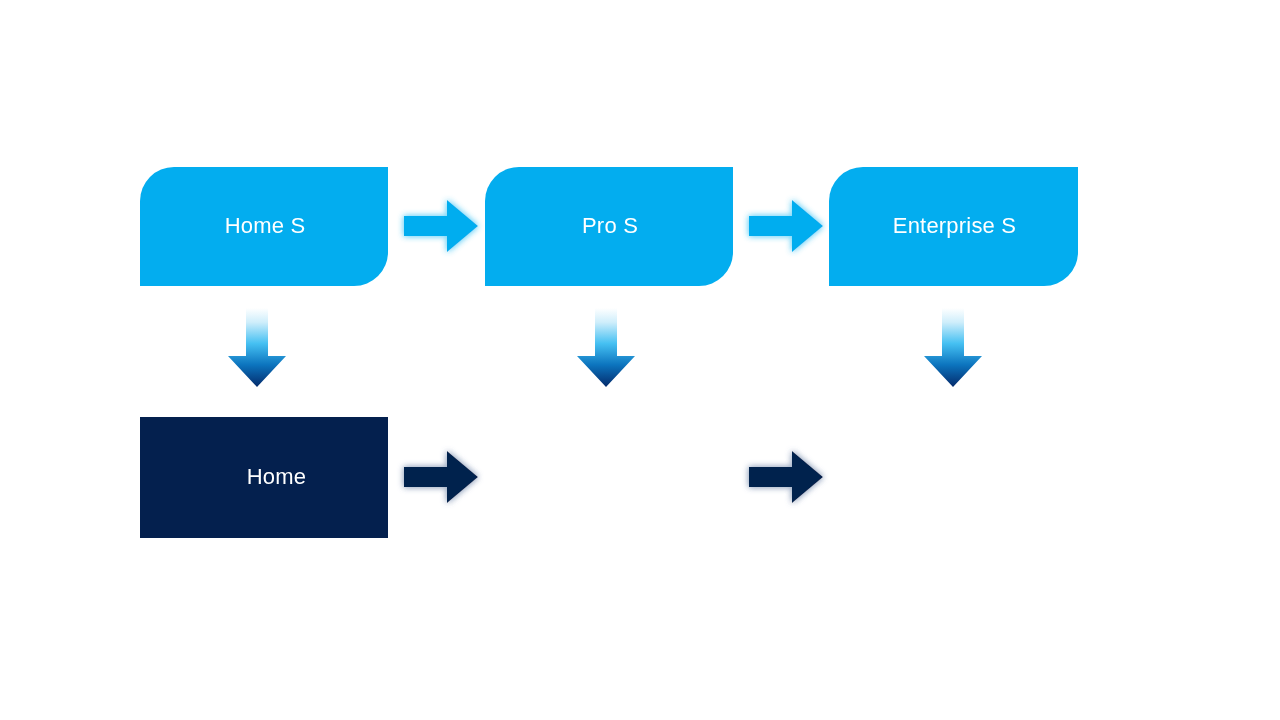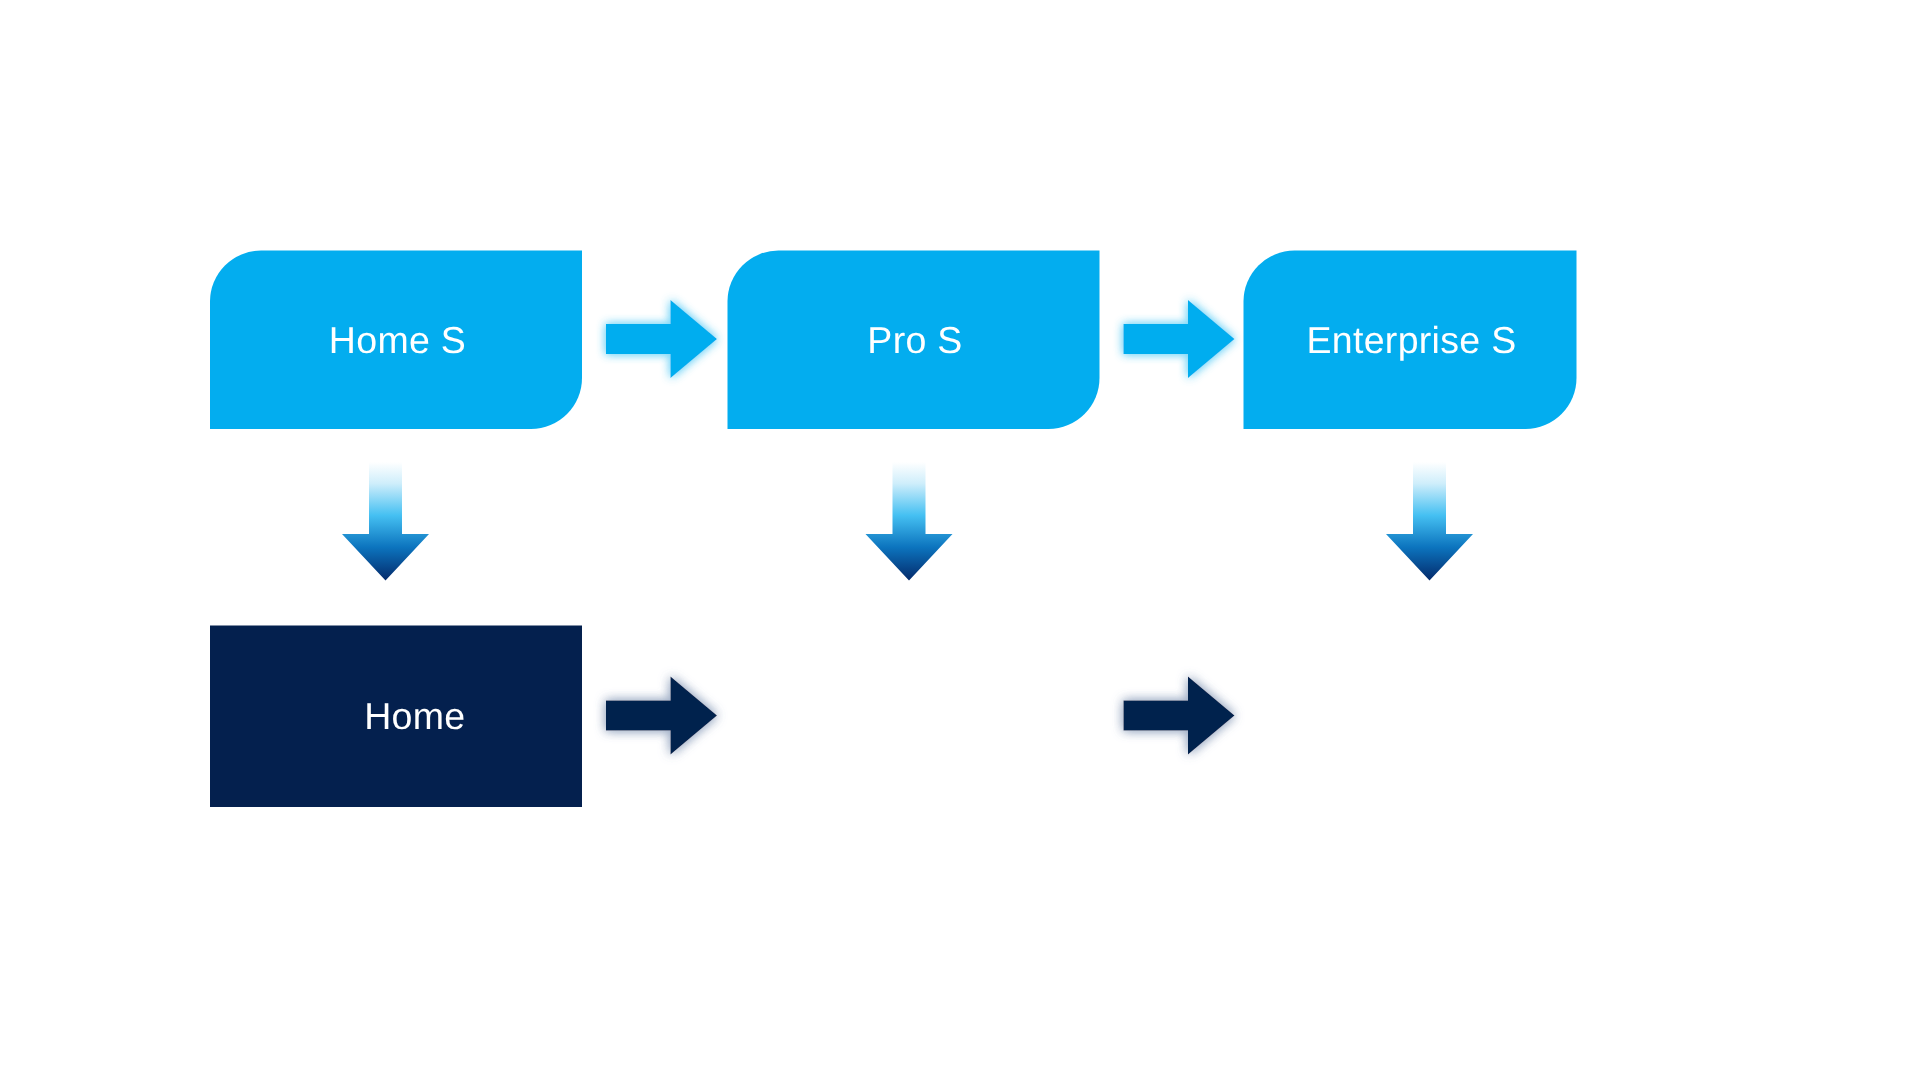--- a/index.html
+++ b/index.html
@@ -21,21 +21,21 @@
     background: #ffffff;
   }
 
   
   .node-box {
     position: absolute;
     display: flex;
     align-items: center;
     box-sizing: border-box;
     color: #ffffff;
-    font-size: 25px;
+    font-size: 22px;
     font-weight: 400;
     letter-spacing: 0.2px;
     line-height: 1.2;
     user-select: none;
   }
 
   .node-box .node-label {
     display: block;
     width: 100%;
     text-align: center;
@@ -51,21 +51,21 @@
   
   .node-bottom {
     background: #04204E;
     border-radius: 0;
     padding-left: 23px;
   }
 
   
   .col-1 { left: 140px; width: 248px; }
   .col-2 { left: 485px; width: 248px; }
-  .col-3 { left: 829px; width: 222px; justify-content: flex-end; }
+  .col-3 { left: 829px; width: 249px; justify-content: flex-end; }
 
   .row-top    { top: 167px;  height: 119px; }
   .row-bottom { top: 417px;  height: 121px; }
 
   
   .label-shift-top .node-label    { padding-left: 2px; }
   .label-shift-bottom .node-label { padding-left: 2px; }
 
   
   .h-arrow {

